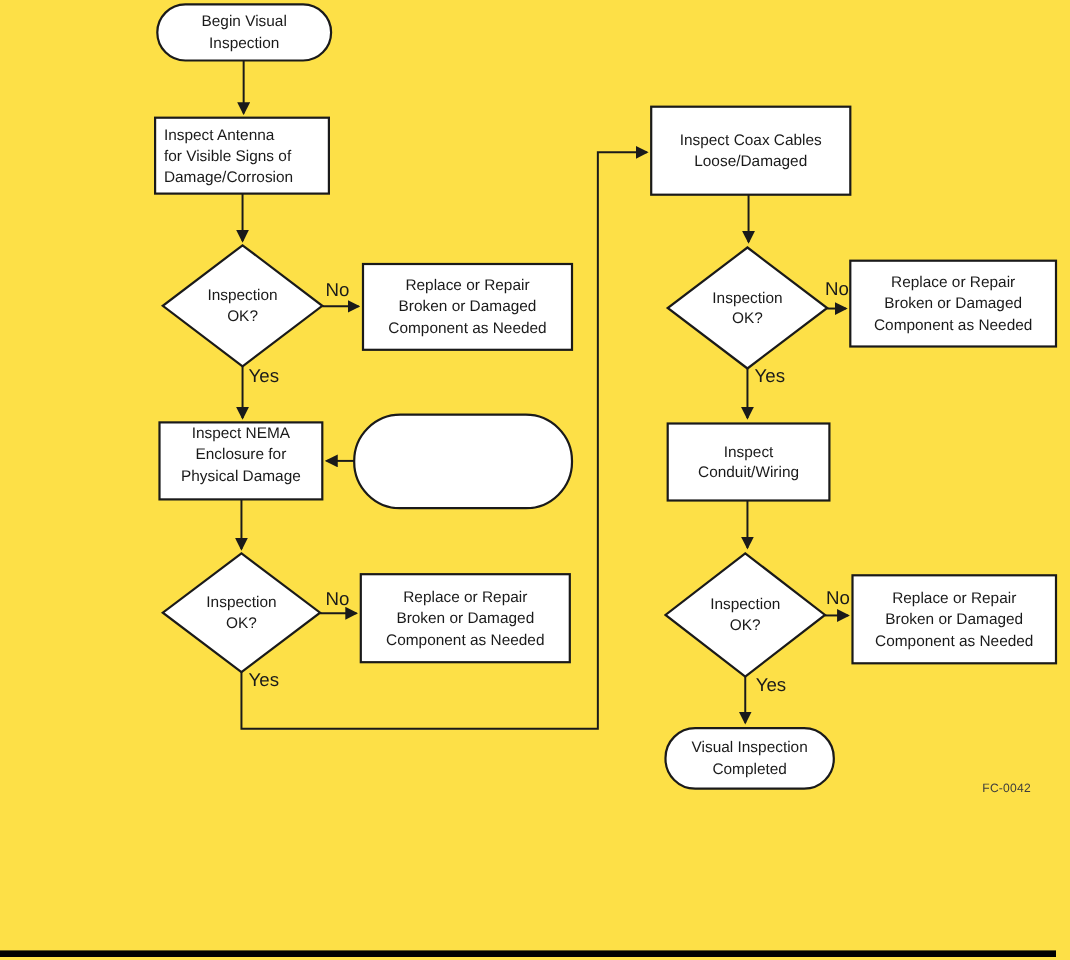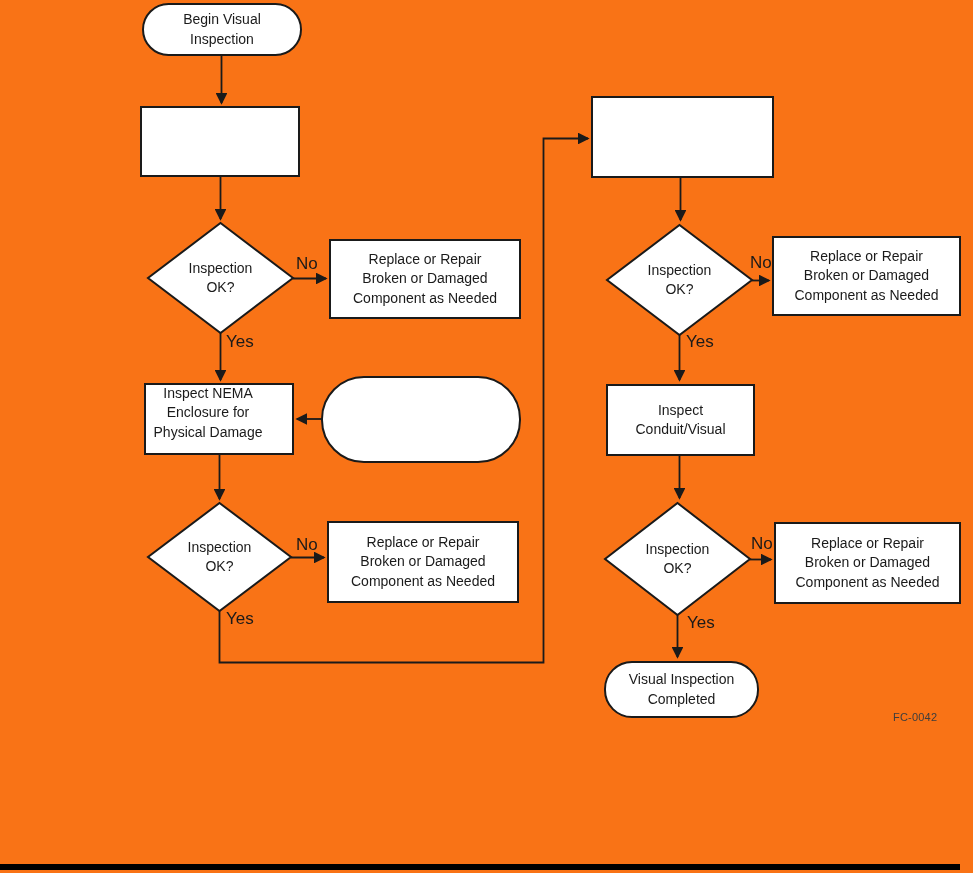--- a/index.html
+++ b/index.html
@@ -1,17 +1,17 @@
 <!DOCTYPE html>
 <html style="--stroke: #1a1a1a; --background: #ffffff;"><head>
 <meta charset="utf-8">
 <style>
   html,body{margin:0;padding:0;background:#ffffff;}
   #canvas{
-    position:relative;width:973px;height:873px;background:#f97316;
+    position:relative;width:973px;height:873px;background:#fde047;
     font-family:"Liberation Sans",sans-serif;color:var(--stroke,#1a1a1a);
     overflow:hidden;
   }
   #flow-svg{position:absolute;left:0;top:0;color:var(--stroke,#1a1a1a);}
   .lbl{
     position:absolute;display:flex;align-items:center;justify-content:center;
     text-align:center;white-space:pre-line;font-size:14px;line-height:1.36;
     pointer-events:none;
   }
   .lbl.left{justify-content:flex-start;text-align:left;padding-left:8px;box-sizing:border-box;}
@@ -63,50 +63,55 @@
       <rect x="607" y="385" width="147" height="70"></rect>
       <polygon points="677.5,503 750,559 677.5,615 605,559"></polygon>
       <rect x="775" y="523" width="185" height="80"></rect>
       <rect x="605" y="662" width="153" height="55" rx="27"></rect>
     </g>
   </svg>
 
   <div class="lbl" style="left:143px;top:4px;width:158px;height:51px;">Begin Visual
 Inspection</div>
 
+  <div class="lbl left" style="left:141px;top:107px;width:158px;height:69px;">Inspect Antenna
+for Visible Signs of
+Damage/Corrosion</div>
 
   <div class="lbl" style="left:148px;top:223px;width:145px;height:110px;">Inspection
 OK?</div>
 
   <div class="lbl" style="left:330px;top:240px;width:190px;height:78px;">Replace or Repair
 Broken or Damaged
 Component as Needed</div>
 
-  <div class="lbl" style="left:134px;top:384px;width:148px;height:58px;">Inspect NEMA
+  <div class="lbl" style="left:145px;top:384px;width:148px;height:58px;">Inspect NEMA
 Enclosure for
 Physical Damage</div>
 
 
   <div class="lbl" style="left:148px;top:503px;width:143px;height:108px;">Inspection
 OK?</div>
 
   <div class="lbl" style="left:328px;top:522px;width:190px;height:80px;">Replace or Repair
 Broken or Damaged
 Component as Needed</div>
 
+  <div class="lbl" style="left:592px;top:97px;width:181px;height:80px;">Inspect Coax Cables
+Loose/Damaged</div>
 
   <div class="lbl" style="left:607px;top:225px;width:145px;height:110px;">Inspection
 OK?</div>
 
   <div class="lbl" style="left:773px;top:237px;width:187px;height:78px;">Replace or Repair
 Broken or Damaged
 Component as Needed</div>
 
   <div class="lbl" style="left:607px;top:385px;width:147px;height:70px;">Inspect
-Conduit/Visual</div>
+Conduit/Wiring</div>
 
   <div class="lbl" style="left:605px;top:503px;width:145px;height:112px;">Inspection
 OK?</div>
 
   <div class="lbl" style="left:775px;top:523px;width:185px;height:80px;">Replace or Repair
 Broken or Damaged
 Component as Needed</div>
 
   <div class="lbl" style="left:605px;top:662px;width:153px;height:55px;">Visual Inspection
 Completed</div>

